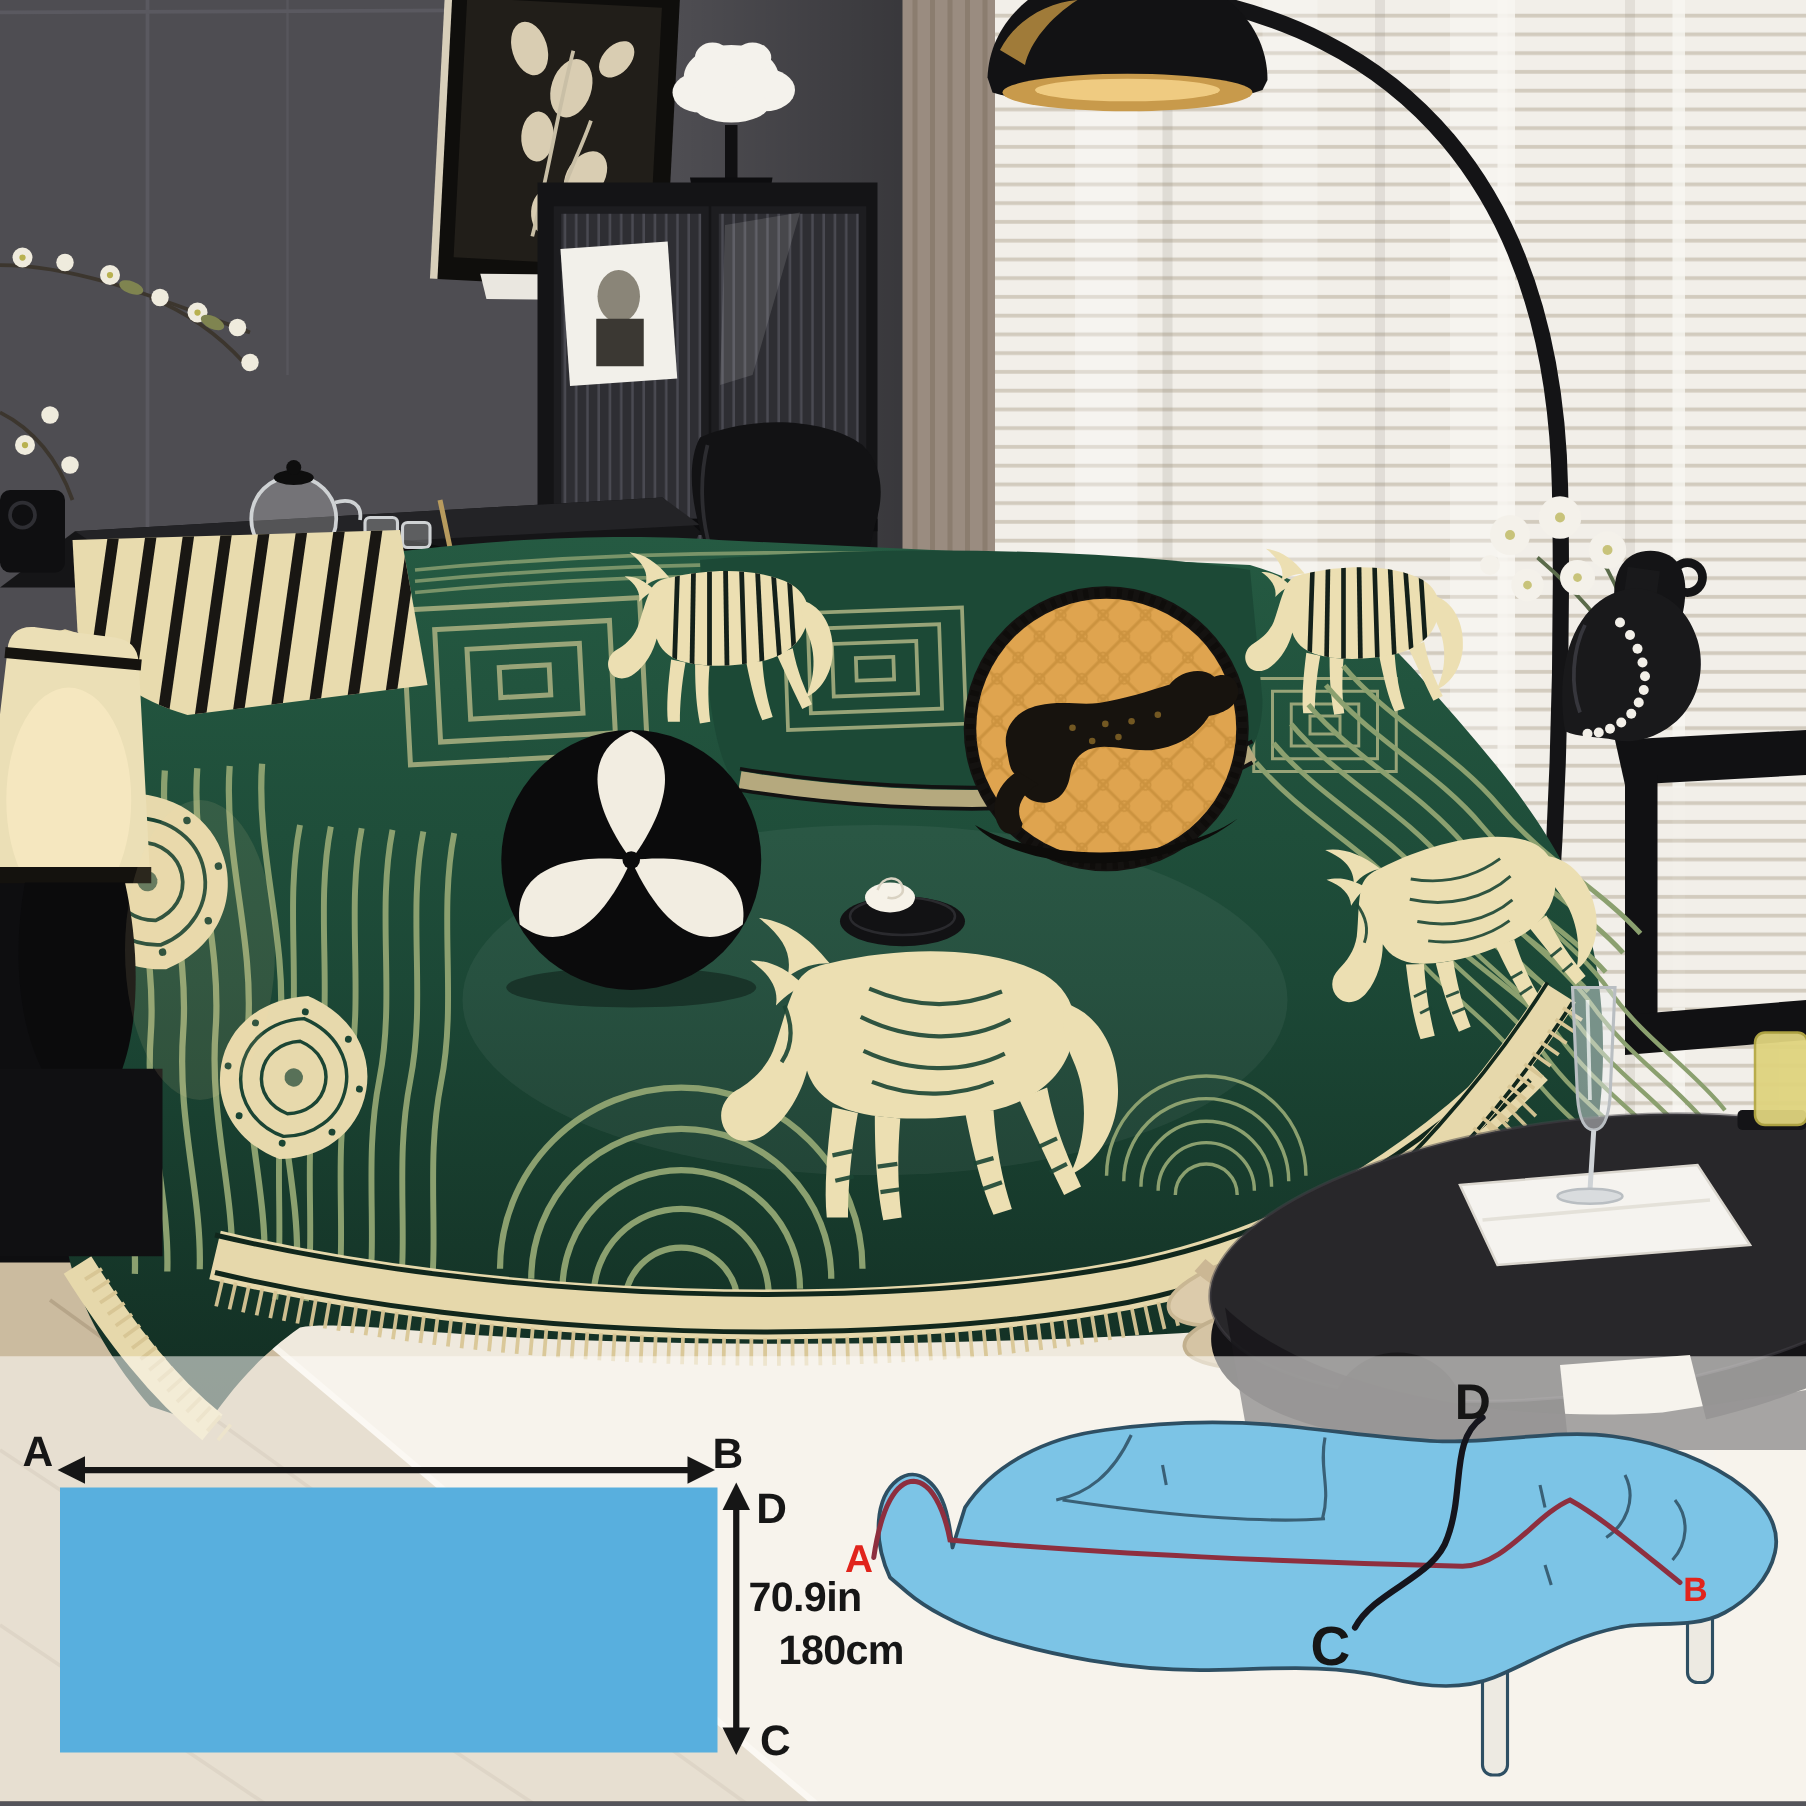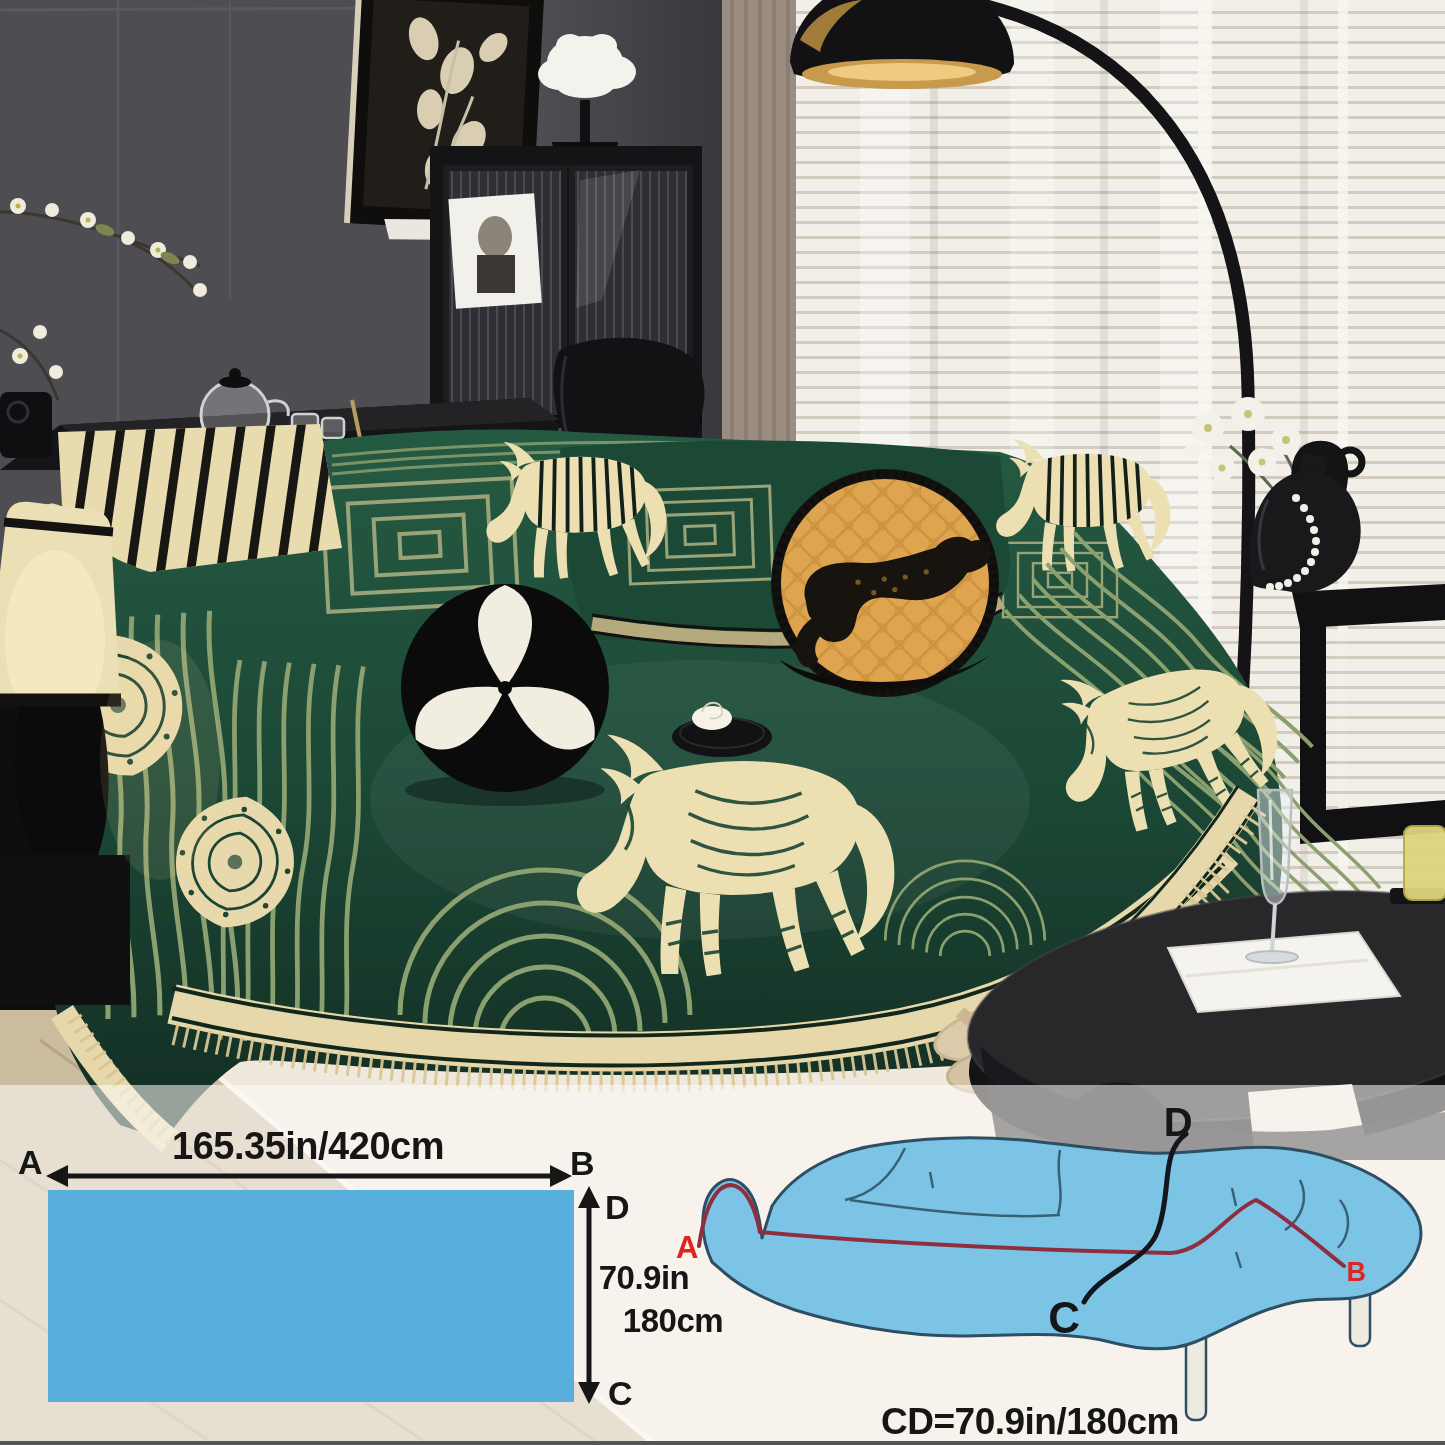--- a/index.html
+++ b/index.html
@@ -538,25 +538,23 @@
           <path d="M 1236,1252 L 1241,1268"></path>
     </g>
     <path d="M 699,1246 C 705,1205 717,1185 731,1185 C 745,1186 755,1206 760,1232 C 880,1243 1040,1250 1170,1253 C 1205,1252 1228,1212 1256,1200 C 1282,1214 1320,1247 1344,1266" fill="none" stroke="#8E2F3F" stroke-width="4" stroke-linecap="round"></path>
     <path d="M 1186,1134 C 1160,1152 1172,1192 1158,1230 C 1148,1262 1100,1272 1084,1302" fill="none" stroke="#15151D" stroke-width="5" stroke-linecap="round"></path>
   </g>
 
   <rect x="0" y="1441" width="1445" height="4" fill="#54545A"></rect>
 </svg>
 
 <div class="lbl fs34" style="left:30px;top:1162px;">A</div>
-<div class="lbl fs38" style="left:308px;top:1146px;">165.35in/420cm</div>
 <div class="lbl fs34" style="left:582px;top:1163px;">B</div>
 <div class="lbl fs34" style="left:617px;top:1207px;">D</div>
 <div class="lbl fs34" style="left:620px;top:1393px;">C</div>
 <div class="lbl fs33" style="left:644px;top:1277px;">70.9in</div>
 <div class="lbl fs33" style="left:673px;top:1320px;">180cm</div>
 
 <div class="lbl red fs31" style="left:687px;top:1247px;">A</div>
 <div class="lbl red fs27" style="left:1356px;top:1272px;">B</div>
 <div class="lbl fs40" style="left:1178px;top:1122px;">D</div>
 <div class="lbl fs44" style="left:1064px;top:1318px;">C</div>
-<div class="lbl fs37" style="left:1030px;top:1421px;">CD=70.9in/180cm</div>
 </div>
 
 </body></html>

